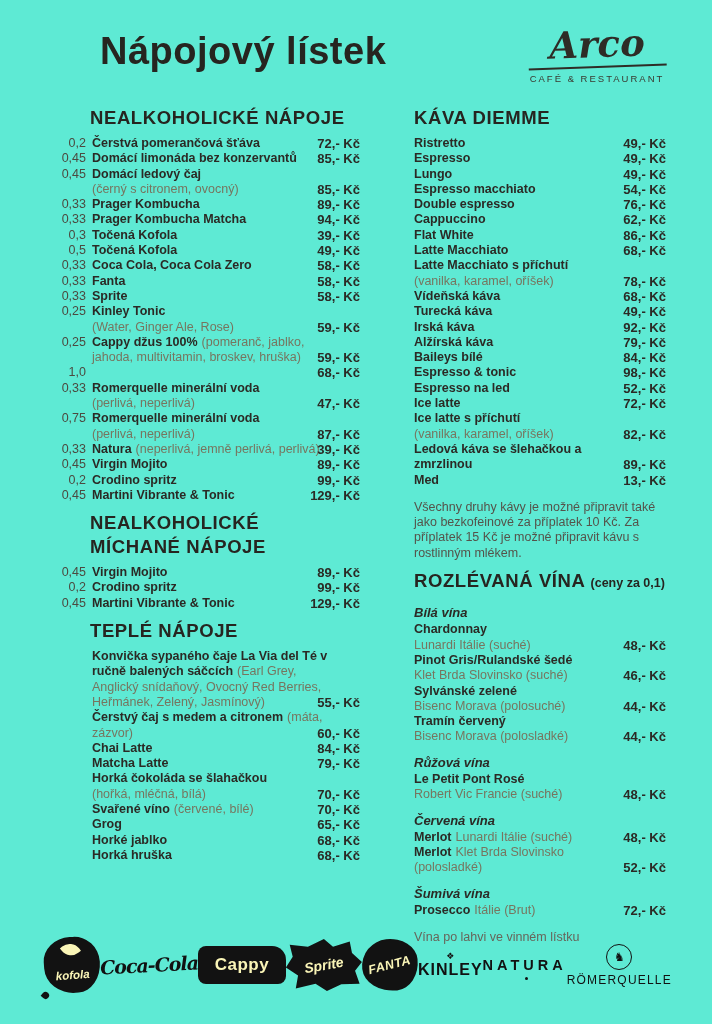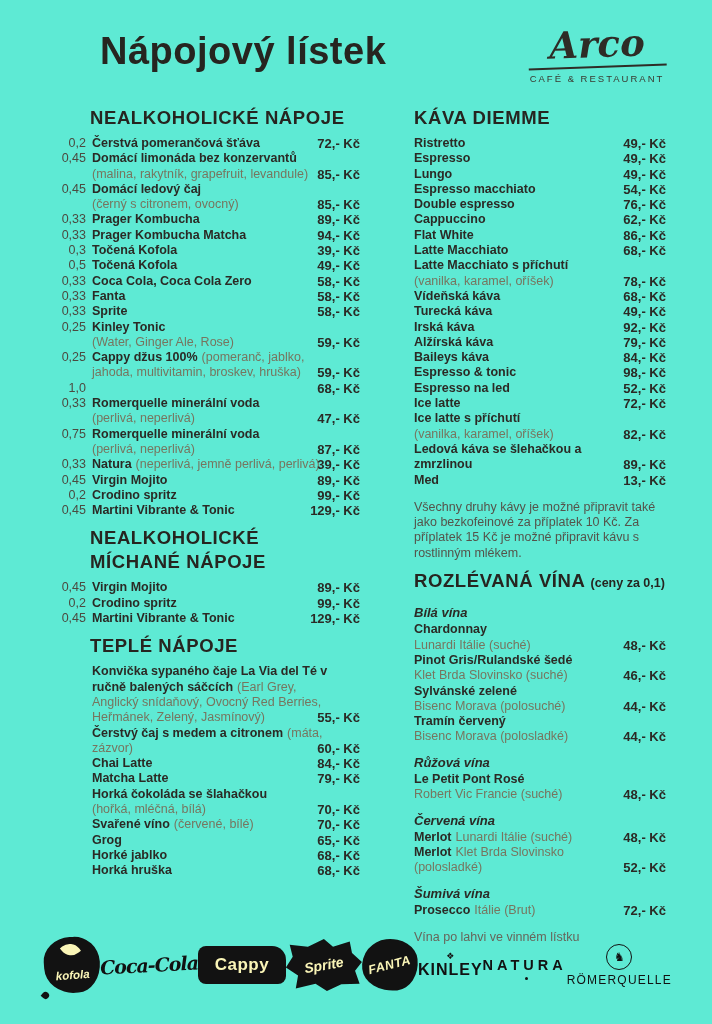--- a/index.html
+++ b/index.html
@@ -131,21 +131,21 @@
       <h2>NEALKOHOLICKÉ NÁPOJE</h2>
       <div>
 
       <div class="row">
           <span class="size">0,2</span>
           <span class="mid"><b class="iname">Čerstvá pomerančová šťáva</b></span>
           <span class="price">72,- Kč</span>
         </div>
           <div class="row">
           <span class="size">0,45</span>
-          <span class="mid" data-stack="1"><b class="iname">Domácí limonáda bez konzervantů</b><span class="idetail">(malina, rakytník, grapefruit, levandule)</span></span>
+          <span class="mid" data-stack="1"><b class="iname">Domácí limonáda bez konzervantů</b></span>
           <span class="price">85,- Kč</span>
         </div>
           <div class="row">
           <span class="size">0,45</span>
           <span class="mid" data-stack="1"><b class="iname">Domácí ledový čaj</b><span class="idetail">(černý s citronem, ovocný)</span></span>
           <span class="price">85,- Kč</span>
         </div>
           <div class="row">
           <span class="size">0,33</span>
           <span class="mid"><b class="iname">Prager Kombucha</b></span>
@@ -356,21 +356,21 @@
         </div>
           <div class="row">
           <span class="mid"><b class="iname">Irská káva</b></span>
           <span class="price">92,- Kč</span>
         </div>
           <div class="row">
           <span class="mid"><b class="iname">Alžírská káva</b></span>
           <span class="price">79,- Kč</span>
         </div>
           <div class="row">
-          <span class="mid"><b class="iname">Baileys káva</b></span>
+          <span class="mid"><b class="iname">Baileys bílé</b></span>
           <span class="price">84,- Kč</span>
         </div>
           <div class="row">
           <span class="mid"><b class="iname">Espresso &amp; tonic</b></span>
           <span class="price">98,- Kč</span>
         </div>
           <div class="row">
           <span class="mid"><b class="iname">Espresso na led</b></span>
           <span class="price">52,- Kč</span>
         </div>

